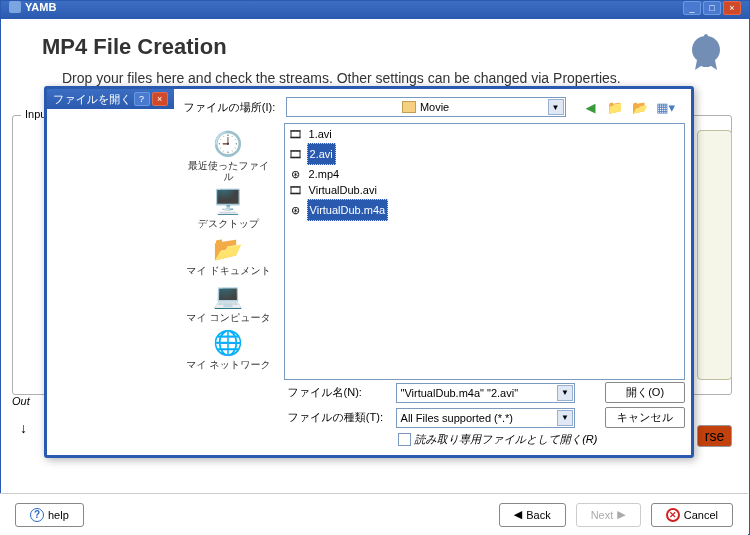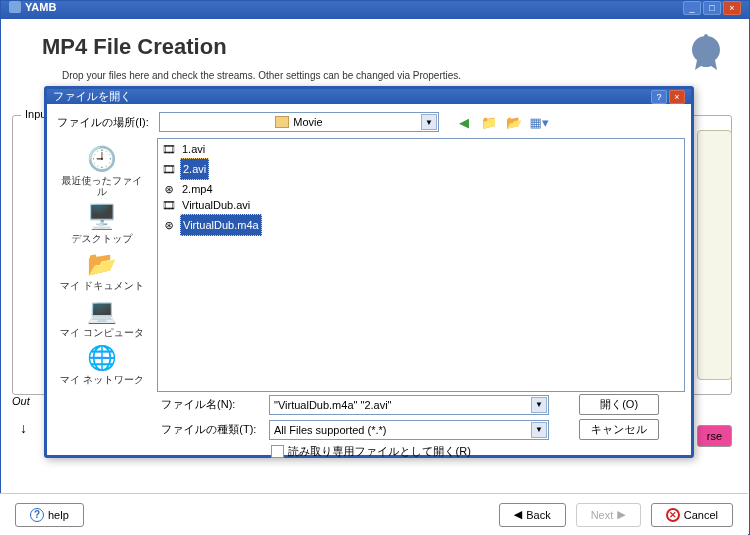--- a/index.html
+++ b/index.html
@@ -9,41 +9,41 @@
 .main-window { width: 750px; height: 535px; background: #fff; border: 1px solid #2a5ab0; }
 .titlebar { height: 18px; background: linear-gradient(#3b6ec3, #2a5ab0); color: #fff; font-size: 11px; display: flex; padding: 0 8px; }
 .titlebar .app-icon { width: 12px; height: 12px; background: #7aa5e0; border-radius: 2px; margin-right: 4px; }
 .titlebar .title { flex: 1; font-weight: bold; }
 .titlebar .btns { display: flex; gap: 2px; }
 .titlebar .wbtn { width: 18px; height: 14px; background: #4a7ad0; border: 1px solid #6a9ae0; border-radius: 2px; display: flex; align-items: center; justify-content: center; font-size: 9px; color: #fff; }
 .titlebar .wbtn.close { background: #d04a2a; border-color: #e06a4a; }
 
 .content { padding: 10px 36px; }
 .page-title { font-size: 22px; font-weight: bold; color: #333; margin: 5px 0 10px 5px; }
-.subtitle { font-size: 10px; color: #333; margin-left: 25px; margin-bottom: 15px; }
+.subtitle { font-size: 14px; color: #333; margin-left: 25px; margin-bottom: 15px; }
 .logo { position: absolute; right: 20px; top: 30px; width: 48px; height: 48px; }
 .logo svg { width: 100%; height: 100%; }
 
 .input-group { position: absolute; left: 12px; top: 115px; border: 1px solid #b0b0b0; border-radius: 3px; padding: 8px; width: 720px; height: 280px; background: #fff; }
 .input-group .legend { position: absolute; top: -8px; left: 8px; background: #fff; padding: 0 4px; font-size: 11px; color: #000; }
 .out-group { position: absolute; left: 12px; top: 395px; font-size: 11px; font-style: italic; }
 .down-icon { position: absolute; left: 20px; top: 420px; font-size: 14px; font-weight: bold; }
 
 .browse-btn { position: absolute; right: 18px; top: 130px; width: 35px; height: 250px; background: #f5f5e8; border: 1px solid #c0c0a0; border-radius: 4px; }
-.rse-btn { position: absolute; right: 18px; top: 425px; width: 35px; height: 22px; background: #ec4899; border: 1px solid #999; border-radius: 3px; font-size: 11px; display: flex; align-items: center; justify-content: center; }
+.rse-btn { position: absolute; right: 18px; top: 425px; width: 35px; height: 22px; background: #c2410c; border: 1px solid #999; border-radius: 3px; font-size: 14px; display: flex; align-items: center; justify-content: center; }
 
 .bottombar { position: absolute; left: 0; bottom: 0; width: 748px; height: 42px; border-top: 1px solid #ccc; background: #fff; display: flex; align-items: center; padding: 0 15px; }
 .btn { height: 24px; padding: 0 14px; background: #fff; border: 1px solid #888; border-radius: 3px; font-size: 11px; display: flex; align-items: center; gap: 4px; cursor: pointer; }
 .btn.help .icn { color: #2a6ac0; font-weight: bold; width:14px;height:14px;border:1px solid #2a6ac0;border-radius:50%;display:flex;align-items:center;justify-content:center;font-size:10px;}
 .btn.cancel .icn { color: #d02020; font-weight: bold; width:14px;height:14px;border:2px solid #d02020;border-radius:50%;display:flex;align-items:center;justify-content:center;font-size:9px;}
 .btn.disabled { color: #aaa; border-color: #ccc; }
 .spacer { flex: 1; }
 
 
-.file-dialog { position: absolute; left: 44px; top: 86px; width: 650px; height: 372px; background: #fff; border: 3px solid #2a5ab0; border-radius: 3px; box-shadow: 2px 2px 8px rgba(0,0,0,0.3); display: flex; flex-direction: column; }
+.file-dialog { position: absolute; left: 44px; top: 86px; width: 650px; height: 372px; background: #fff; border: 3px solid #2a5ab0; border-radius: 3px; box-shadow: 2px 2px 8px rgba(0,0,0,0.3); display: flex; }
 .fd-titlebar { height: 20px; background: linear-gradient(#3b6ec3, #2a5ab0); color: #fff; font-size: 11px; display: flex; align-items: center; padding: 0 6px; }
 .fd-titlebar .title { flex: 1; }
 .fd-titlebar .wbtn { width: 16px; height: 14px; background: #4a7ad0; border: 1px solid #6a9ae0; border-radius: 2px; display: flex; align-items: center; justify-content: center; font-size: 9px; color: #fff; margin-left: 2px; }
 .fd-titlebar .wbtn.close { background: #d04a2a; border-color: #e06a4a; }
 
 .fd-body { flex: 1; display: flex; flex-direction: column; padding: 6px; }
 .fd-toolbar { display: flex; align-items: center; gap: 6px; padding: 2px 0 6px 0; font-size: 11px; }
 .fd-toolbar .lbl { width: 100px; text-align: left; padding-left: 4px; }
 .combo { flex: 1; height: 20px; border: 1px solid #7a9ac0; background: #fff; display: flex; align-items: center; padding: 0 4px; font-size: 11px; position: relative; max-width: 280px; justify-content: center; }
 .combo .folder { width: 14px; height: 12px; background: #f5d080; border: 1px solid #c0a050; margin-right: 4px; }
@@ -60,21 +60,21 @@
 .filelist { flex: 1; border: 1px solid #7a9ac0; background: #fff; padding: 2px; font-size: 11px; overflow: auto; }
 .fitem { display: flex; align-items: center; gap: 4px; padding: 1px 2px; cursor: default; }
 .fitem .ficn { width: 14px; height: 14px; display: flex; align-items: center; justify-content: center; font-size: 11px; }
 .fitem.selected .flbl { background: #2a5ab0; color: #fff; border: 1px dotted #f5d080; padding: 4px 2px; }
 .fitem .flbl { padding: 0 2px; }
 .fd-bottom-row { display: flex; align-items: center; gap: 6px; padding: 2px 0; font-size: 11px; }
 .fd-bottom-row .lblcol { width: 210px; text-align: left; padding-left: 108px; }
 .txtcombo { flex: 1; height: 20px; border: 1px solid #7a9ac0; background: #fff; display: flex; align-items: center; padding: 0 4px; font-size: 11px; position: relative; max-width: 280px; }
 .txtcombo .dd { position: absolute; right: 1px; top: 1px; width: 16px; height: 16px; background: #e0e8f5; border: 1px solid #9ab0d0; display: flex; align-items: center; justify-content: center; font-size: 8px; }
 .fdbtn { width: 80px; height: 21px; border: 1px solid #888; background: #fff; font-size: 11px; display: flex; align-items: center; justify-content: center; border-radius: 2px; cursor: pointer; }
-.chkrow { display: flex; align-items: center; gap: 4px; padding: 2px 0 2px 218px; font-size: 11px; }
+.chkrow { display: flex; align-items: center; gap: 4px; padding: 2px 0 2px 218px; font-size: 11px; font-style: italic; }
 .chk { width: 13px; height: 13px; border: 1px solid #7a9ac0; background: #fff; }
 </style>
 </head>
 <body>
 
 <div class="main-window">
   <div class="titlebar">
     <div class="app-icon"></div>
     <div class="title">YAMB</div>
     <div class="btns">

